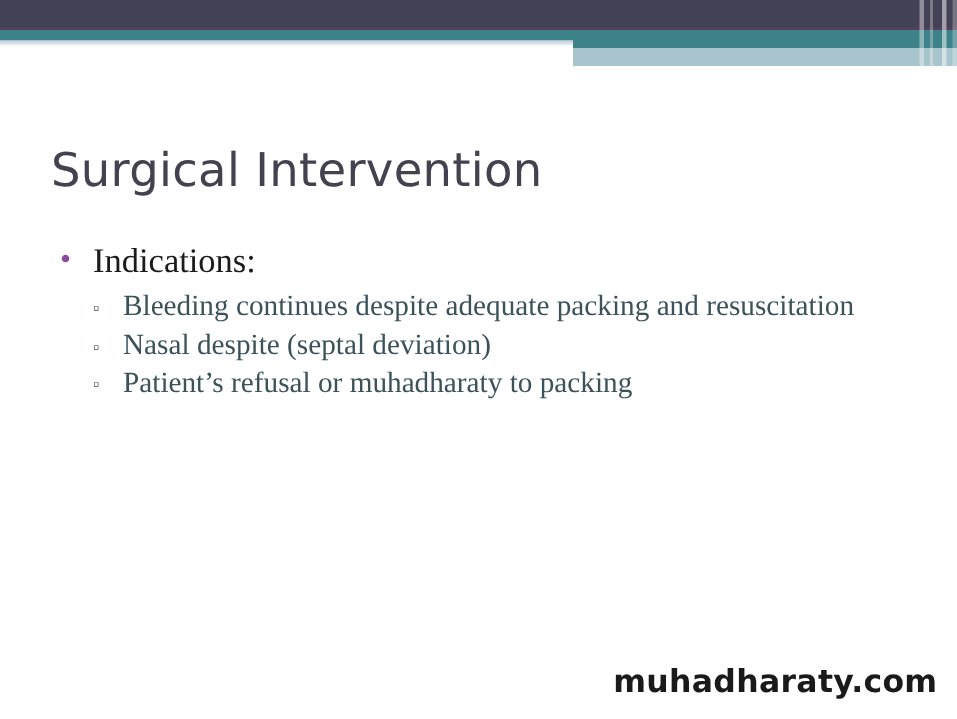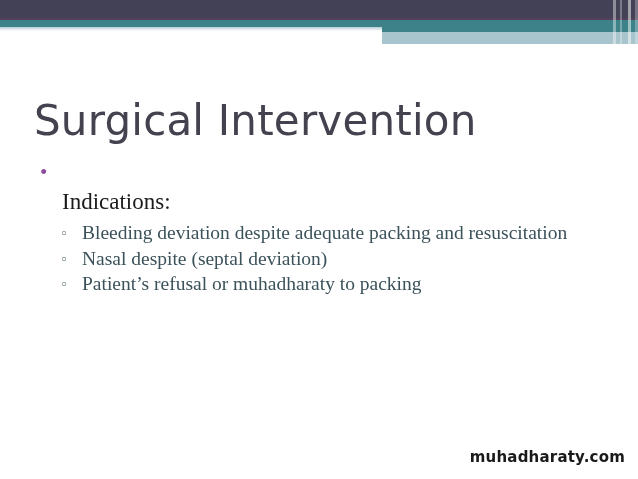--- a/index.html
+++ b/index.html
@@ -94,21 +94,21 @@
   .stripe.s2 { left: 620px; width: 2px; background: rgba(255,255,255,0.30); }
   .stripe.s3 { left: 628px; width: 3px; background: rgba(255,255,255,0.50); }
   .stripe.s4 { left: 635px; width: 3px; background: rgba(255,255,255,0.28); }
 
   
   .title {
     position: absolute;
     left: 34px;
     top: 96px;
     font-family: "DejaVu Sans", sans-serif;
-    font-size: 42px;
+    font-size: 31px;
     font-weight: 400;
     color: #44424f;
     letter-spacing: 0.2px;
     white-space: nowrap;
   }
 
   
   .body-block {
     position: absolute;
     left: 40px;
@@ -128,21 +128,20 @@
   .level1 .marker {
     flex: 0 0 auto;
     width: 22px;
     color: #8e4a9e;
     font-size: 21px;
     line-height: 1.18;
     text-align: left;
   }
   .level1 .text {
     flex: 1 1 auto;
-    margin-top: 28px;
   }
 
   .sublist {
     margin: 0;
     padding: 0;
   }
   .level2 {
     display: flex;
     align-items: flex-start;
     font-family: "Liberation Serif", serif;
@@ -163,21 +162,21 @@
     flex: 1 1 auto;
     max-width: 512px;
   }
 
   
   .watermark {
     position: absolute;
     right: 13px;
     bottom: 13px;
     font-family: "DejaVu Sans", sans-serif;
-    font-size: 15px;
+    font-size: 21px;
     font-weight: bold;
     color: #1a1a1a;
     letter-spacing: 0.2px;
     white-space: nowrap;
   }
 </style>
 </head>
 <body>
 
 <div class="slide">
@@ -201,21 +200,21 @@
 
     <div class="level1">
       <span class="marker">•</span>
       <span class="text">Indications:</span>
     </div>
 
     <div class="sublist">
 
       <div class="level2">
         <span class="marker">▫</span>
-        <span class="text">Bleeding deviation despite adequate packing and resuscitation</span>
+        <span class="text">Bleeding continues despite adequate packing and resuscitation</span>
       </div>
 
       <div class="level2">
         <span class="marker">▫</span>
         <span class="text">Nasal despite (septal deviation)</span>
       </div>
 
       <div class="level2">
         <span class="marker">▫</span>
         <span class="text">Patient’s refusal or muhadharaty to packing</span>

